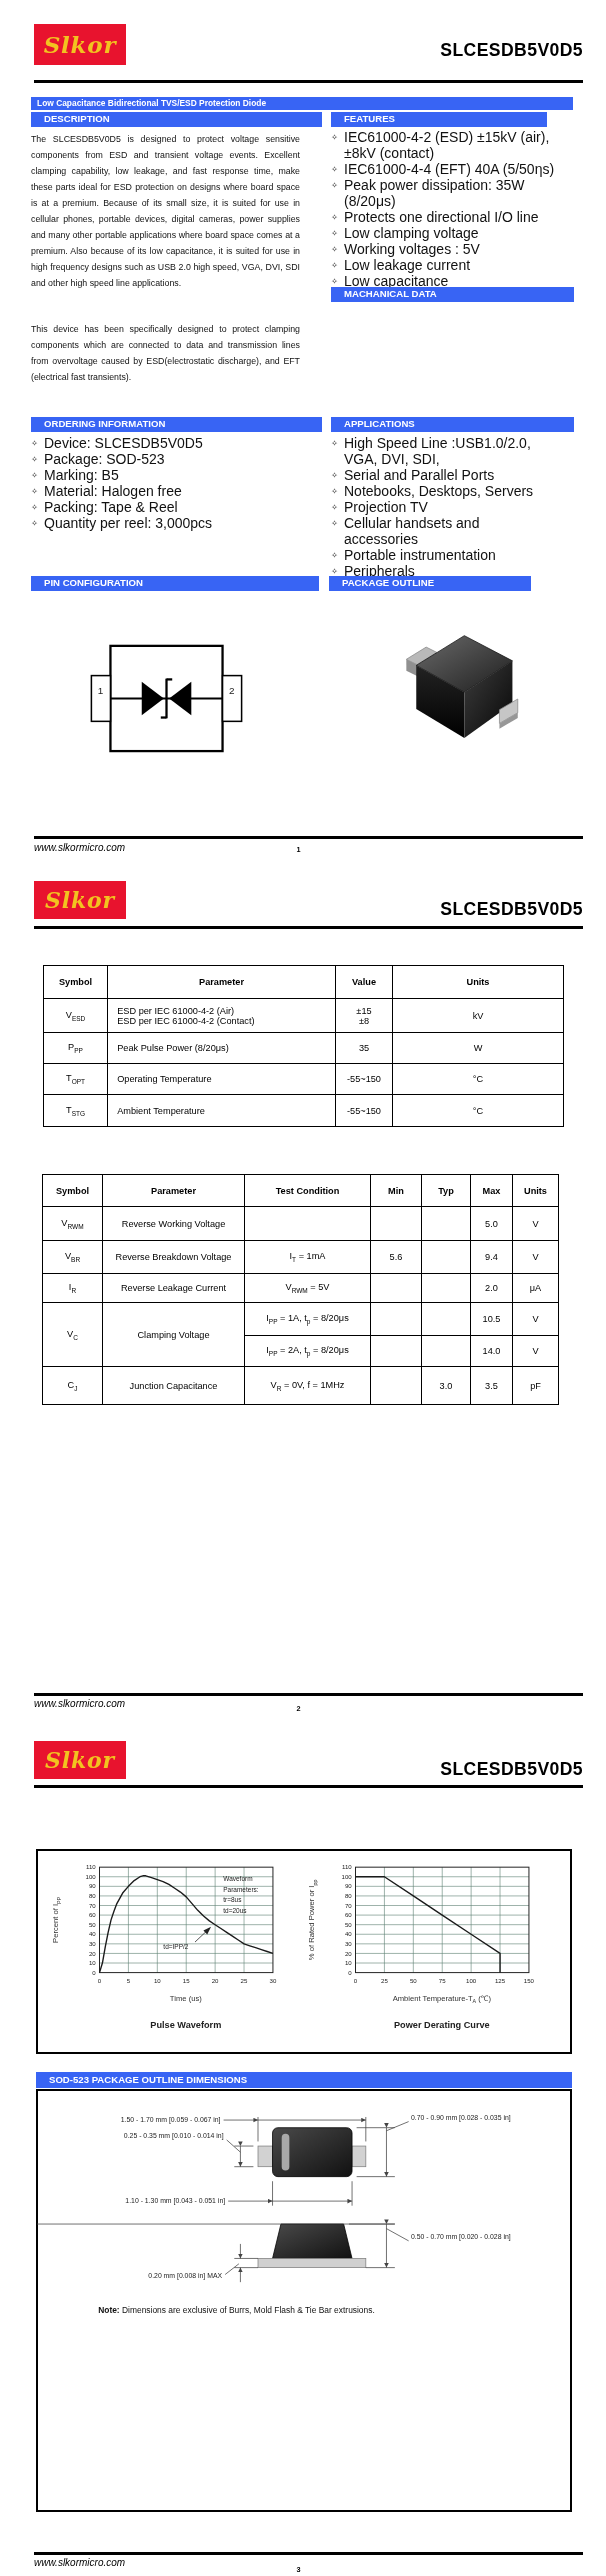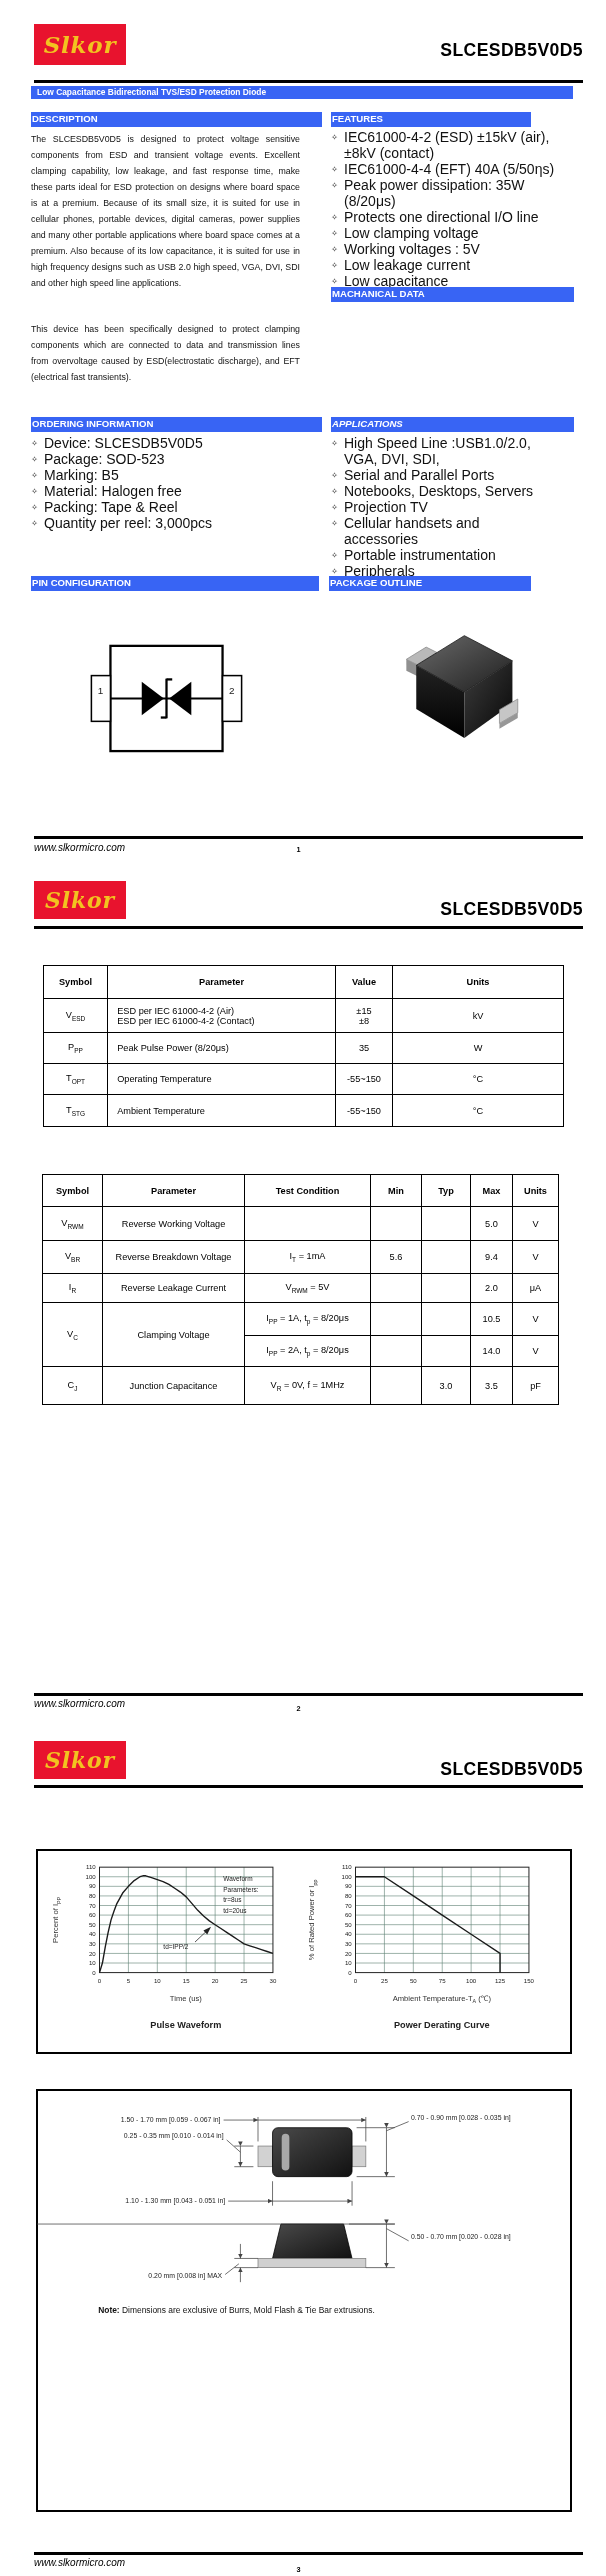--- a/index.html
+++ b/index.html
@@ -9,23 +9,23 @@
 #page1 { top:0; height:853px; }
 #page2 { top:853px; height:859px; }
 #page3 { top:1712px; height:864px; }
 .abs { position:absolute; }
 .logo { background:#e8132e; color:#f2c320; font-family:"DejaVu Serif", serif;
         font-style:italic; font-weight:bold; display:flex; align-items:center;
         justify-content:center; letter-spacing:0.8px; }
 .part-title { font-weight:bold; text-align:right; letter-spacing:0.4px; }
 .hrule { background:#000; }
 .banner { background:#3864f4; color:#fff; font-weight:bold; font-size:8.4px;
-          line-height:13px; padding-left:6.1px; }
+          line-height:13px; padding-left:6.1px;margin-top:11px; }
 .sechdr { background:#3864f4; color:#fff; font-weight:bold; font-size:9.6px;
-          line-height:14.5px; height:14.5px; padding-left:1px; }
+          line-height:14.5px; height:14.5px; padding-left:13px; }
 .bodytext { font-size:8.8px; line-height:16px; text-align:justify; color:#111; }
 .dlist { list-style:none; }
 .dlist li { position:relative; padding-left:13px; font-size:14px; line-height:16px; color:#111; }
 .dlist li::before { content:"✧"; position:absolute; left:0; top:0; font-size:8.4px; color:#333; }
 table { border-collapse:collapse; table-layout:fixed; }
 td { border:1.5px solid #000; font-size:9.2px; text-align:center; vertical-align:middle; padding:1.5px 3.1px; }
 td.left { text-align:left; padding-left:9.2px; }
 tr.th td { font-weight:bold; }
 sub { font-size:6.5px; }
 .bluebar { background:#3864f4; color:#fff; font-weight:bold; font-size:9.2px;
@@ -62,35 +62,35 @@
   <div class="abs sechdr" style="left:31px;top:417px;width:291px;">ORDERING INFORMATION</div>
   <ul class="abs dlist" style="left:31px;top:435px;width:260px;">
     <li>Device: SLCESDB5V0D5</li>
     <li>Package: SOD-523</li>
     <li>Marking: B5</li>
     <li>Material: Halogen free</li>
     <li>Packing: Tape &amp; Reel</li>
     <li>Quantity per reel: 3,000pcs</li>
   </ul>
 
-  <div class="abs sechdr" style="left:331px;top:112px;width:200px;">FEATURES</div>
+  <div class="abs sechdr" style="left:331px;top:112px;width:216px;">FEATURES</div>
   <ul class="abs dlist" style="left:331px;top:129px;width:230px;">
     <li>IEC61000-4-2 (ESD) ±15kV (air), ±8kV (contact)</li>
     <li>IEC61000-4-4 (EFT) 40A (5/50ηs)</li>
     <li>Peak power dissipation: 35W (8/20μs)</li>
     <li>Protects one directional I/O line</li>
     <li>Low clamping voltage</li>
     <li>Working voltages : 5V</li>
     <li>Low leakage current</li>
     <li>Low capacitance</li>
   </ul>
 
   <div class="abs sechdr" style="left:331px;top:287px;width:243px;">MACHANICAL DATA</div>
 
-  <div class="abs sechdr" style="left:331px;top:417px;width:243px;font-style:italic;">APPLICATIONS</div>
+  <div class="abs sechdr" style="left:331px;top:417px;width:243px;">APPLICATIONS</div>
   <ul class="abs dlist" style="left:331px;top:435px;width:213px;">
     <li>High Speed Line :USB1.0/2.0, VGA, DVI, SDI,</li>
     <li>Serial and Parallel Ports</li>
     <li>Notebooks, Desktops, Servers</li>
     <li>Projection TV</li>
     <li>Cellular handsets and accessories</li>
     <li>Portable instrumentation</li>
     <li>Peripherals</li>
   </ul>
 
@@ -377,20 +377,21 @@
         <text x="259.1666666666667" y="164" class="tick" text-anchor="middle">125</text>
         <text x="297" y="164" class="tick" text-anchor="middle">150</text>
         <rect x="70" y="12" width="227" height="138" class="frame"></rect>
         <polyline points="70.0,24.5 107.8,24.5 145.7,49.6 183.5,74.7 221.3,99.8 259.2,124.9 259.2,150.0" class="curve"></polyline>
       </g>
     <text class="axlab" text-anchor="middle" transform="rotate(-90 16 81)" x="16" y="81"><tspan>% of Rated Power or I</tspan><tspan dy="3" font-size="7">pp</tspan></text>
     <text class="axlab" text-anchor="middle" x="183" y="187"><tspan>Ambient Temperature-T</tspan><tspan dy="3" font-size="7">A</tspan><tspan dy="-3"> (℃)</tspan></text>
     <text class="ctitle" text-anchor="middle" x="183" y="223">Power Derating Curve</text>
   </svg>
 
+  <div class="abs sechdr" style="left:36px;top:360px;width:536px;height:16px;line-height:16px;">SOD-523 PACKAGE OUTLINE DIMENSIONS</div>
   <div class="abs framebox" style="left:36px;top:377px;width:536px;height:423px;"></div>
 
   <svg class="abs" style="left:37px;top:379px;" width="533" height="419" viewBox="0 0 697 548">
     <defs>
       <marker id="arw" markerWidth="8" markerHeight="8" refX="6" refY="3" orient="auto">
         <path d="M0,0 L6,3 L0,6 Z" fill="#444"></path>
       </marker>
       <linearGradient id="pb" x1="0" y1="0" x2="1" y2="1">
         <stop offset="0" stop-color="#4a4a4a"></stop>
           <stop offset="1" stop-color="#111"></stop>

